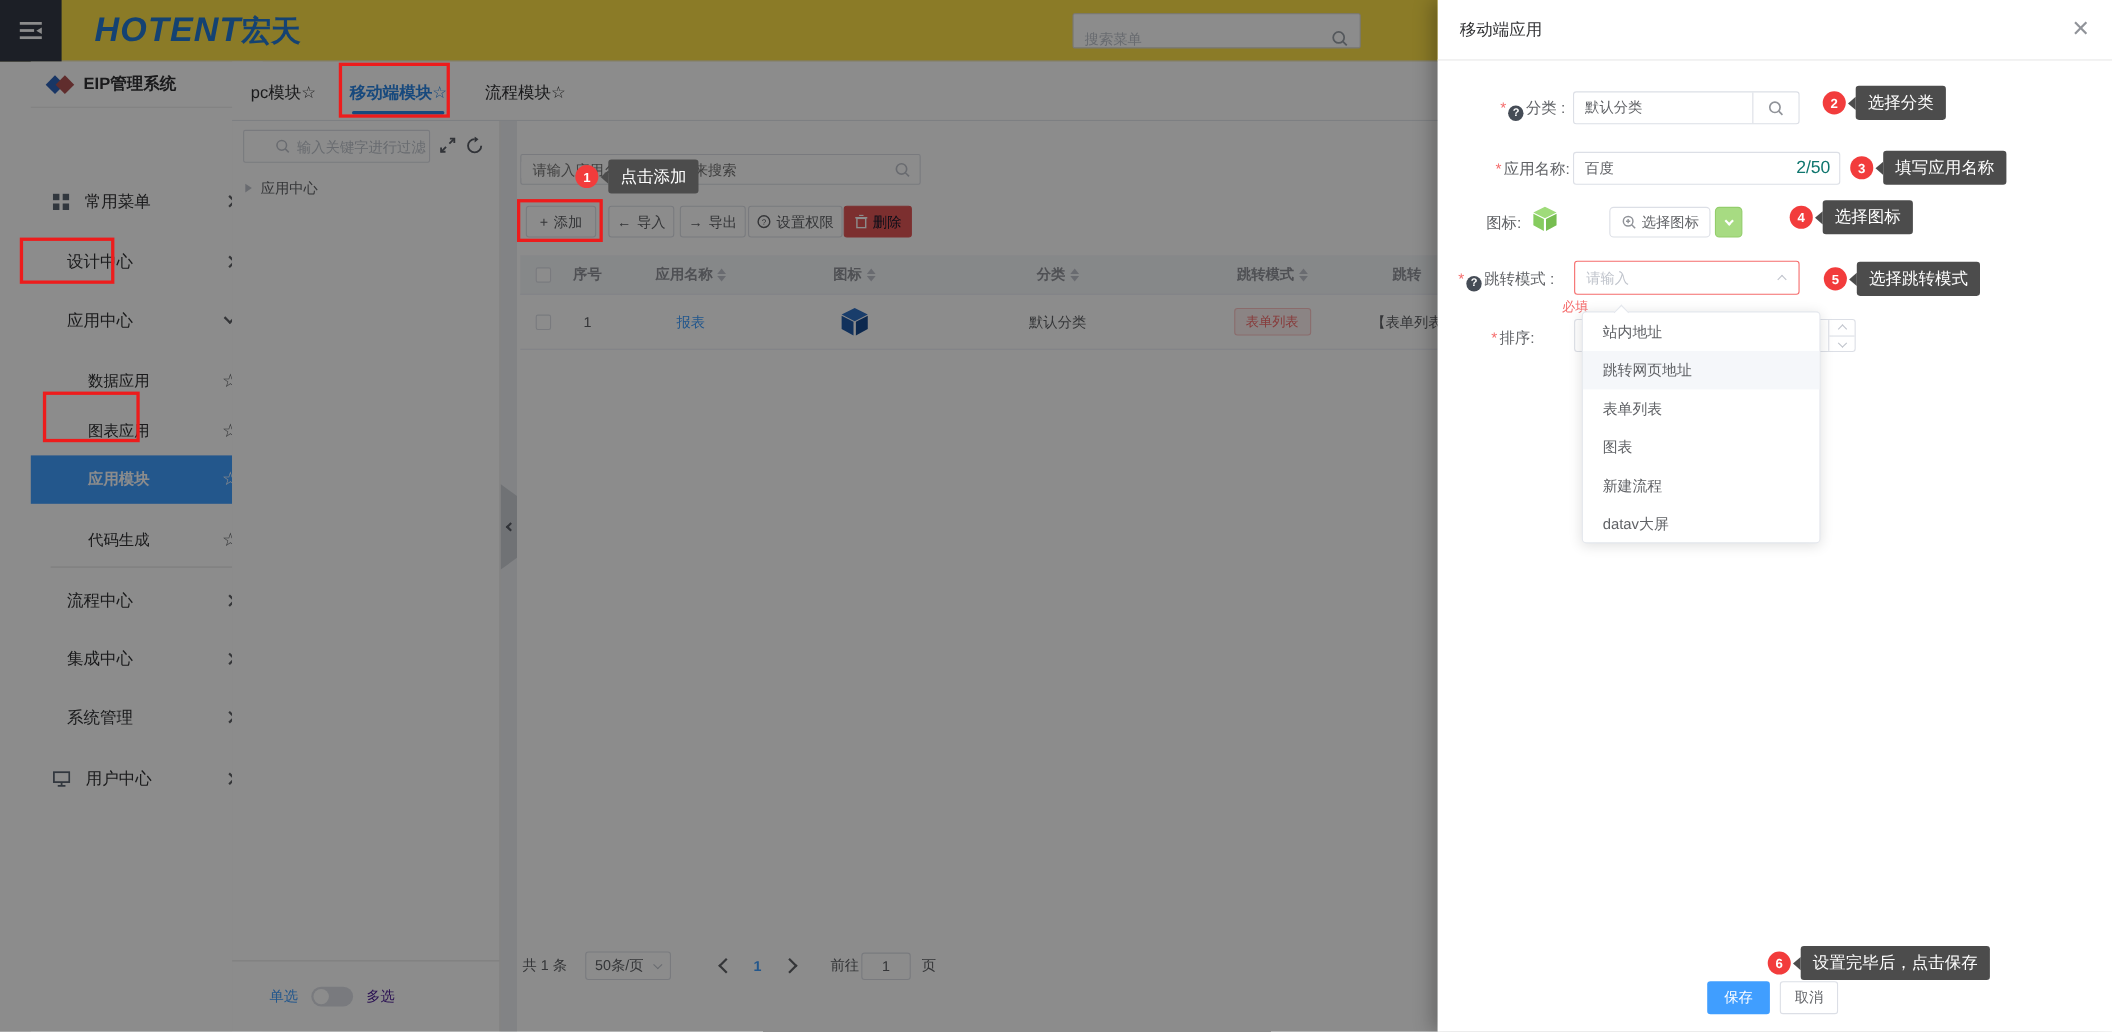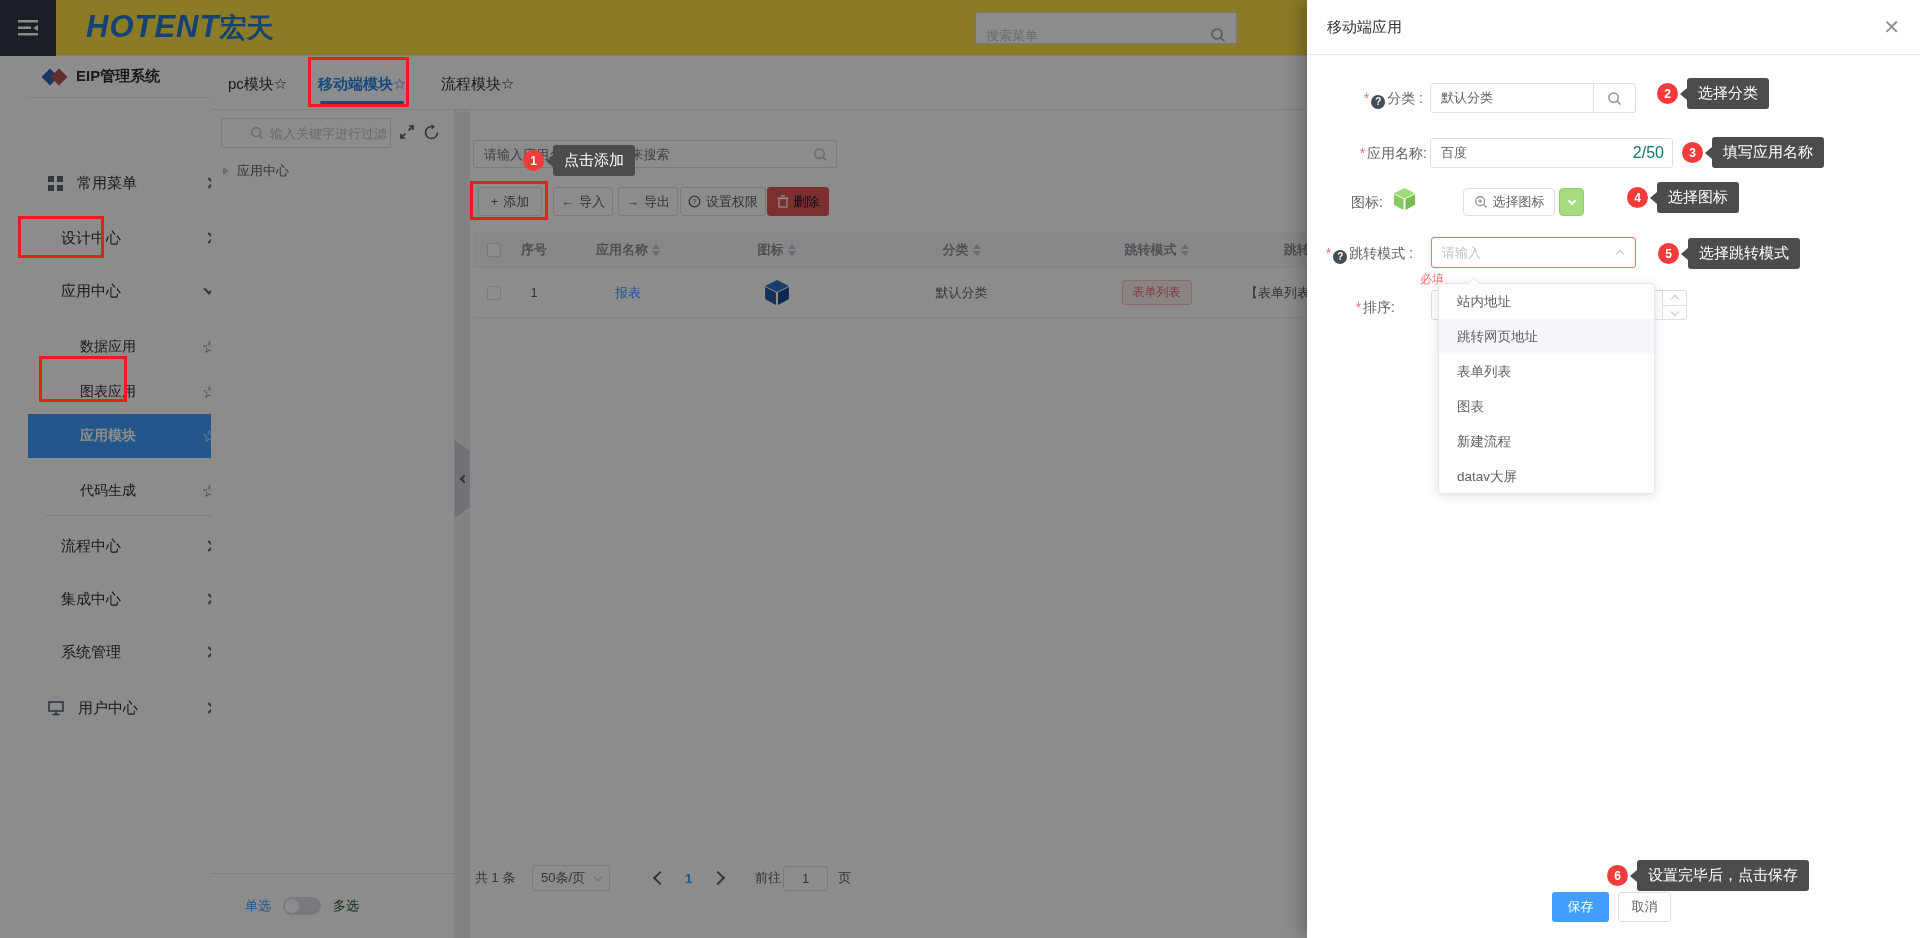--- a/index.html
+++ b/index.html
@@ -48,21 +48,21 @@
 
   
   #tree-panel { position:absolute; left:211px; top:110px; width:244px; height:828px; background:#fff; border-right:1px solid #e6e6e6; }
   .tree-search { position:absolute; left:10px; top:8px; width:170px; height:30px; border:1px solid #dcdfe6; border-radius:2px; display:flex; align-items:center; padding-left:8px; gap:6px; background:#fff;justify-content:flex-end; }
   .tree-search input { border:none; outline:none; width:120px; font-size:13px; color:#606266; font-family:inherit; }
   .tree-tool { position:absolute; top:14px; cursor:pointer; display:flex; }
   .tree-node { position:absolute; left:12px; top:52px; display:flex; align-items:center; gap:8px; font-size:13px; color:#606266; cursor:pointer; }
   .tri-r { width:0; height:0; border-left:6px solid #c0c4cc; border-top:4px solid transparent; border-bottom:4px solid transparent; }
   .tree-footer { position:absolute; left:0; bottom:0; width:100%; height:65px; border-top:1px solid #e6e6e6; display:flex; align-items:center; padding-left:34px; gap:12px; }
   .single-lbl { color:#409eff; font-size:13px; cursor:pointer; }
-  .multi-lbl { color:#14532d; font-size:13px; cursor:pointer; }
+  .multi-lbl { color:#4c1d95; font-size:13px; cursor:pointer; }
   .switch { width:38px; height:18px; border-radius:9px; background:#dcdfe6; position:relative; cursor:pointer; }
   .switch .knob { position:absolute; left:2px; top:2px; width:14px; height:14px; border-radius:50%; background:#fff; }
 
   
   #collapse-handle { position:absolute; left:455px; top:440px; width:15px; height:78px; background:#ccd0d6; clip-path:polygon(0 0,100% 14%,100% 86%,0 100%); display:flex; align-items:center; justify-content:center; cursor:pointer; }
   #collapse-handle .chev { width:6px; height:6px; border-color:#5a5e66; transform:rotate(135deg); margin-left:3px; }
 
   
   #table-panel { position:absolute; left:470px; top:110px; width:837px; height:828px; background:#fff; overflow:hidden; }
   .tbl-search { position:absolute; left:3px; top:30px; width:364px; height:28px; border:1px solid #dcdfe6; border-radius:2px; display:flex; align-items:center; background:#fff; }
@@ -73,21 +73,21 @@
   .thead { position:absolute; left:3px; top:122px; width:834px; height:36px; background:#f5f7fa; border-bottom:1px solid #ebeef5; }
   .trow { position:absolute; left:3px; top:158px; width:834px; height:50px; border-bottom:1px solid #ebeef5; }
   .cell { position:absolute; top:0; height:100%; display:flex; align-items:center; justify-content:center; font-size:13px; color:#909399; font-weight:bold; gap:4px; }
   .trow .cell { font-weight:normal; color:#606266; }
   .sorter { display:inline-flex; flex-direction:column; gap:2px; }
   .cu { width:0; height:0; border-left:4px solid transparent; border-right:4px solid transparent; border-bottom:5px solid #c0c4cc; }
   .cd { width:0; height:0; border-left:4px solid transparent; border-right:4px solid transparent; border-top:5px solid #c0c4cc; }
   .checkbox { width:14px; height:14px; border:1px solid #dcdfe6; border-radius:2px; background:#fff; cursor:pointer; }
   .link { color:#409eff; cursor:pointer; }
   .tag-danger { padding:3px 10px; background:#fef0f0; border:1px solid #fbc4c4; border-radius:3px; color:#f56c6c; font-size:12px; }
-  .clip-text { justify-content:flex-end; padding-left:8px; white-space:nowrap; overflow:hidden; }
+  .clip-text { justify-content:center; padding-left:8px; white-space:nowrap; overflow:hidden; }
 
   
   .pgn { position:absolute; top:755px; height:26px; display:flex; align-items:center; font-size:13px; color:#606266; }
   .pg-size { border:1px solid #dcdfe6; border-radius:3px; height:26px; padding:0 8px; display:flex; align-items:center; gap:10px; color:#606266; cursor:pointer; }
   .sm-chev { width:6px; height:6px; border-right:1.5px solid #c0c4cc; border-bottom:1.5px solid #c0c4cc; display:inline-block; }
   .sm-chev.d { transform:rotate(45deg); margin-top:-3px; }
   .sm-chev.u { transform:rotate(225deg); margin-top:3px; }
   .pg-arrow { width:10px; height:10px; border-right:2px solid #606266; border-bottom:2px solid #606266; display:inline-block; cursor:pointer; }
   .pg-arrow.l { transform:rotate(135deg); }
   .pg-arrow.r { transform:rotate(-45deg); }

